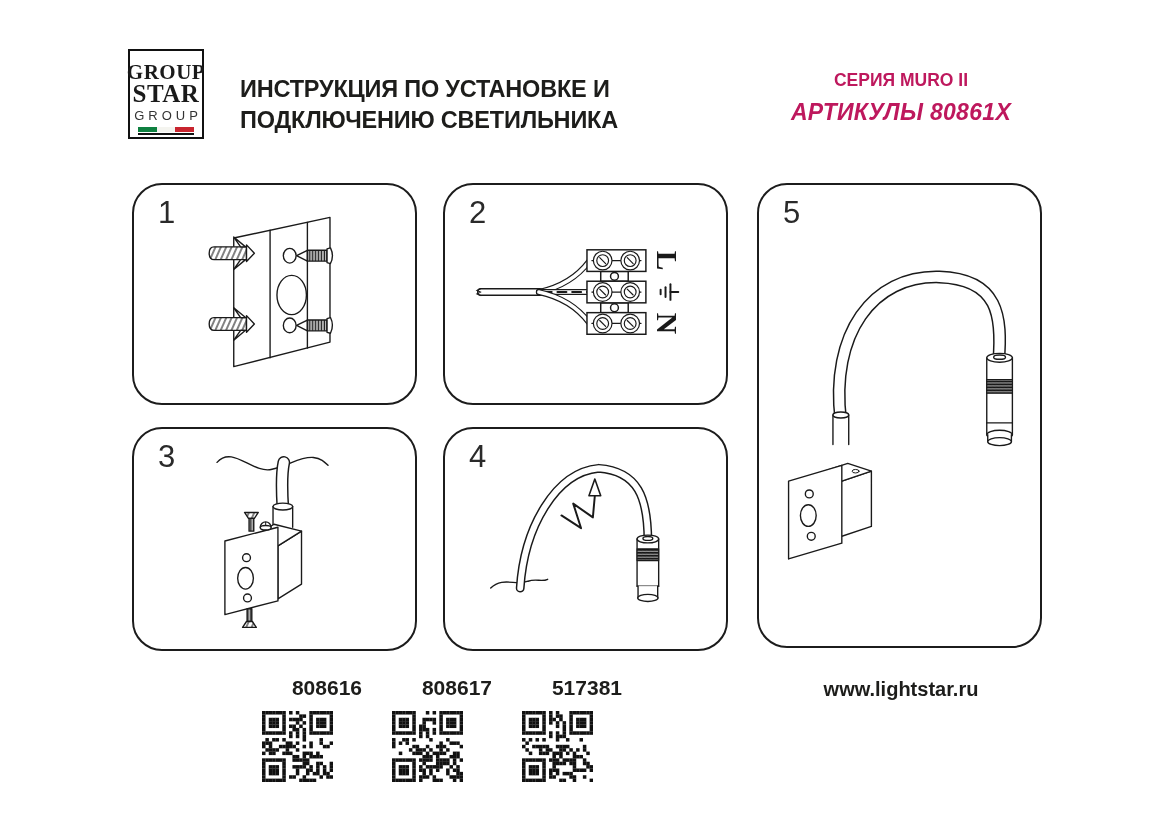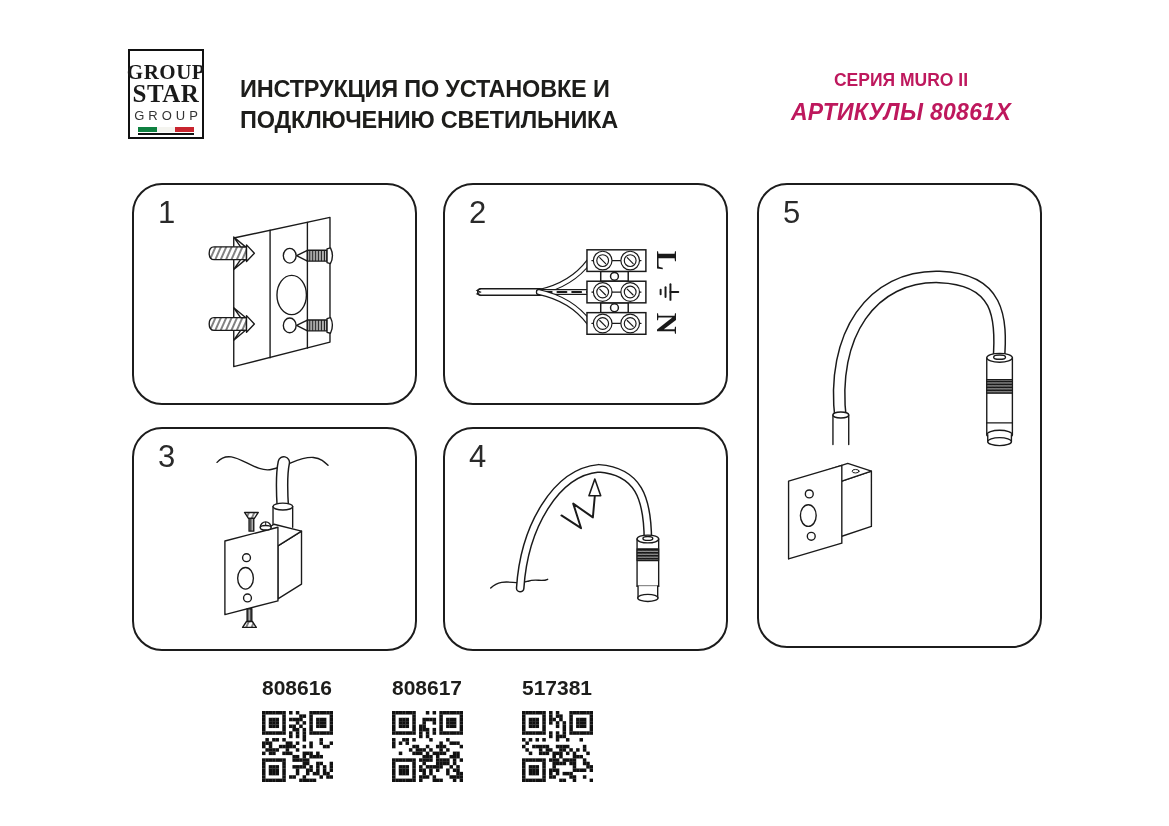--- a/index.html
+++ b/index.html
@@ -29,21 +29,21 @@
   .panel { position:absolute; border:2px solid #1c1c1c; border-radius:30px; background:#fff; }
   .panel-1 { left:132px; top:183px; width:285px; height:222px; }
   .panel-2 { left:443px; top:183px; width:285px; height:222px; }
   .panel-5 { left:757px; top:183px; width:285px; height:465px; }
   .panel-3 { left:132px; top:427px; width:285px; height:224px; }
   .panel-4 { left:443px; top:427px; width:285px; height:224px; }
   .step-number { position:absolute; left:24px; top:10px; font-size:31px; color:#2a2a2a; }
   .panel svg.diagram { position:absolute; left:0; top:0; width:100%; height:100%; }
 
   
-  .article-code { position:absolute; width:130px; text-align:center;
+  .article-code { position:absolute; width:130px; text-align:right;
     font-weight:bold; font-size:21px; color:#1d1d1b; top:676px; }
   .code-1 { left:232px; } .code-2 { left:362px; } .code-3 { left:492px; }
   .qr { position:absolute; top:711px; width:71px; height:71px; }
   .qr-1 { left:262px; } .qr-2 { left:392px; } .qr-3 { left:522px; }
   .website { position:absolute; left:770px; top:678px; width:262px; text-align:center;
     font-weight:bold; font-size:20px; color:#1d1d1b; }
 </style>
 </head>
 <body>
 
@@ -933,13 +933,14 @@
       <rect x="3" y="20" width="1.04" height="1.04" fill="#111"></rect>
       <rect x="4" y="20" width="1.04" height="1.04" fill="#111"></rect>
       <rect x="5" y="20" width="1.04" height="1.04" fill="#111"></rect>
       <rect x="6" y="20" width="1.04" height="1.04" fill="#111"></rect>
       <rect x="11" y="20" width="1.04" height="1.04" fill="#111"></rect>
       <rect x="12" y="20" width="1.04" height="1.04" fill="#111"></rect>
       <rect x="15" y="20" width="1.04" height="1.04" fill="#111"></rect>
       <rect x="20" y="20" width="1.04" height="1.04" fill="#111"></rect>
     </svg>
 
+  <div class="website">www.lightstar.ru</div>
 </div>
 
 </body></html>

